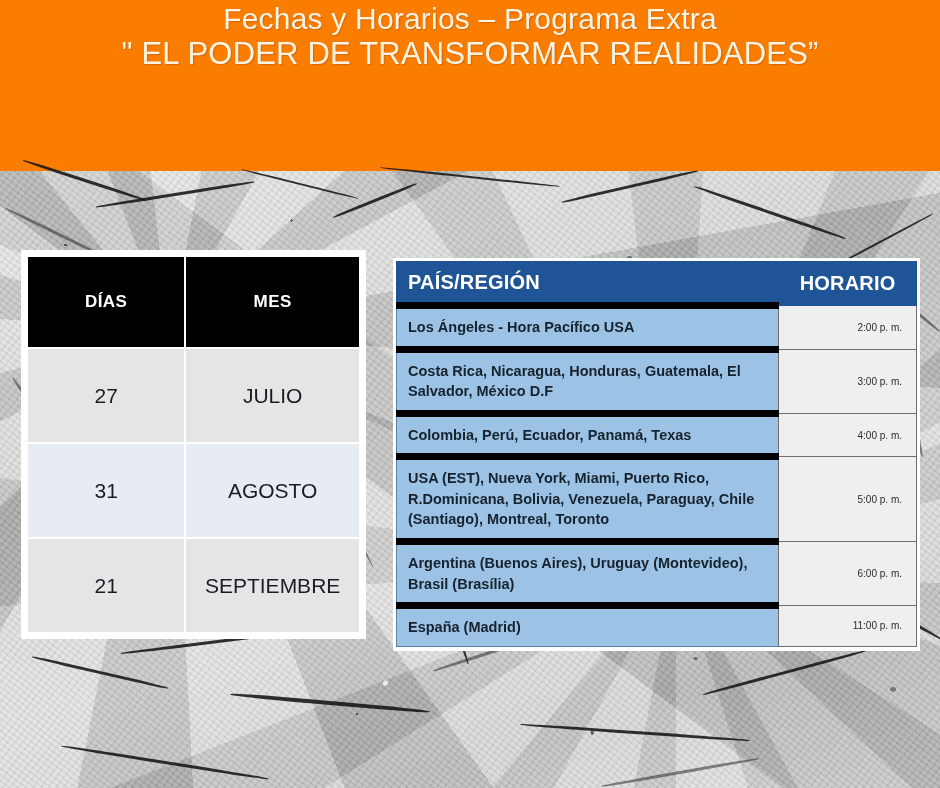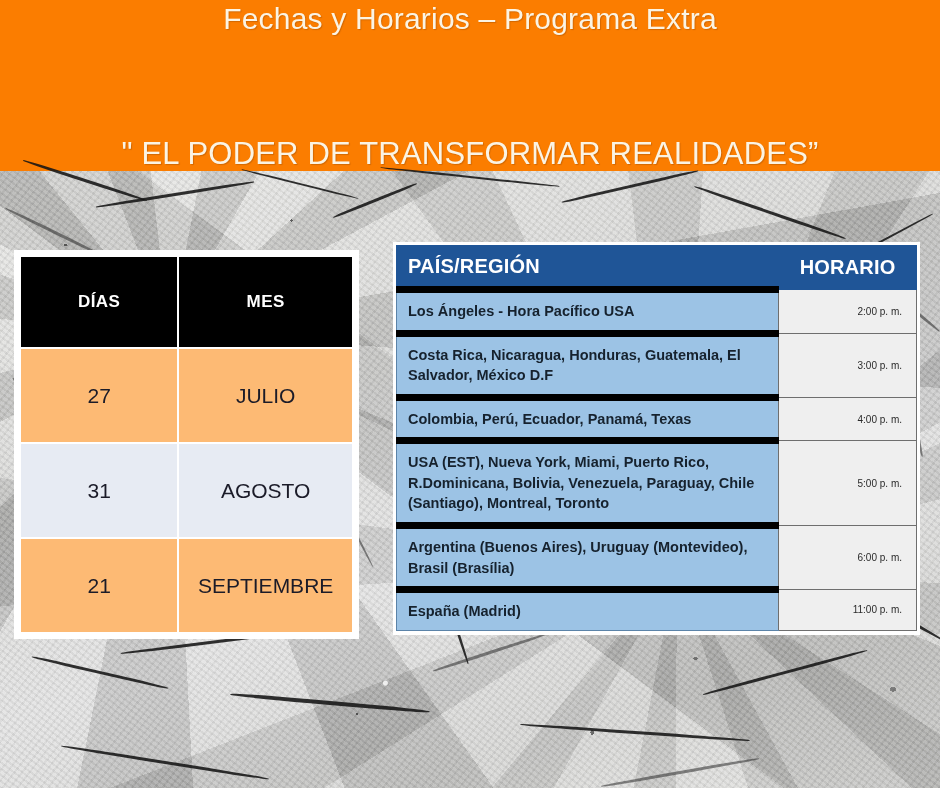--- a/index.html
+++ b/index.html
@@ -20,21 +20,21 @@
   
   #banner {
     position: absolute;
     left: 0; top: 0;
     width: 940px;
     height: 171px;
     background: #fb7d00;
     display: flex;
     flex-direction: column;
     align-items: center;
-    justify-content: space-between;
+    justify-content: flex-start;
     box-sizing: border-box;
     padding-top: 2px;
   }
   .banner-line {
     color: #fbf4e4;
     font-family: "Liberation Sans", sans-serif;
     font-weight: 400;
     letter-spacing: 0.2px;
     line-height: 1.13;
     white-space: nowrap;
@@ -84,21 +84,21 @@
     position: absolute;
     background: #151515;
     border-radius: 40%;
     opacity: .88;
   }
   .crack.soft { opacity: .55; background: #2b2b2b; }
 
   
   #left-table {
     position: absolute;
-    left: 14px;
+    left: 21px;
     top: 250px;
     width: 345px;
     background: #ffffff;
     padding: 5px;
     box-sizing: border-box;
   }
   #left-table table {
     border-collapse: separate;
     border-spacing: 2px;
     width: 100%;
@@ -115,30 +115,30 @@
     text-align: center;
   }
   #left-table td {
     height: 91px;
     vertical-align: middle;
     text-align: center;
     font-size: 21px;
     font-weight: 400;
     color: #1b1b28;
   }
-  #left-table tr.r-dark td { background: #fdba74; }
+  #left-table tr.r-dark td { background: #e5e5e5; }
   #left-table tr.r-light td { background: #e7ebf3; }
   #left-table col.c-day { width: 47.5%; }
   #left-table col.c-month { width: 52.5%; }
 
   
   #right-table {
     position: absolute;
     left: 393px;
-    top: 242px;
+    top: 258px;
     width: 527px;
     background: #ffffff;
     padding: 3px 3px 4px 3px;
     box-sizing: border-box;
   }
   #right-table table {
     border-collapse: collapse;
     width: 100%;
     table-layout: fixed;
   }

